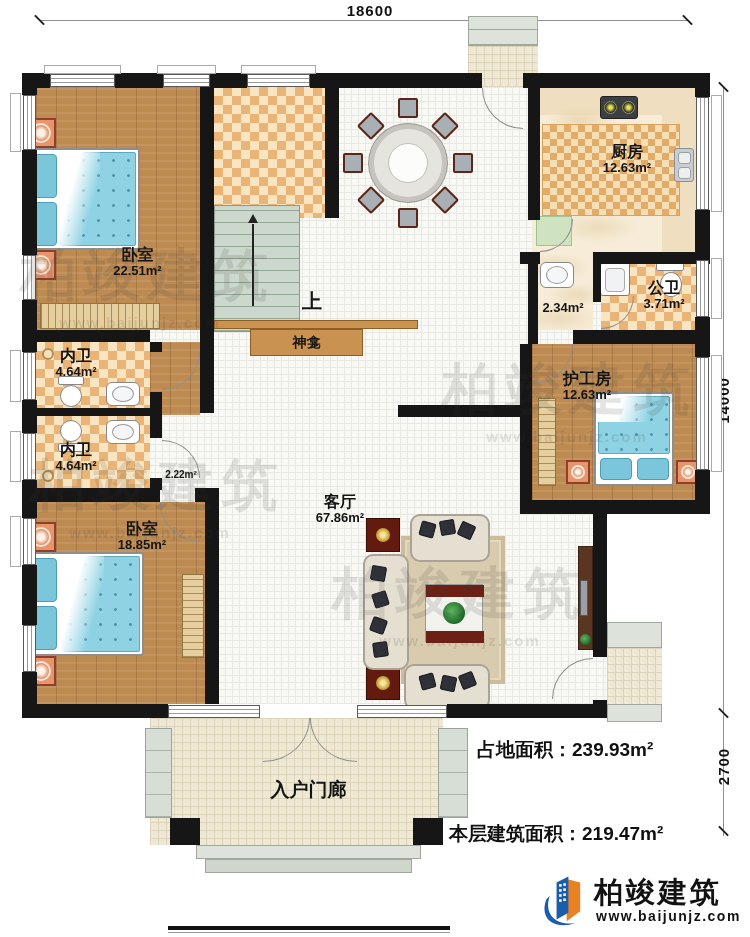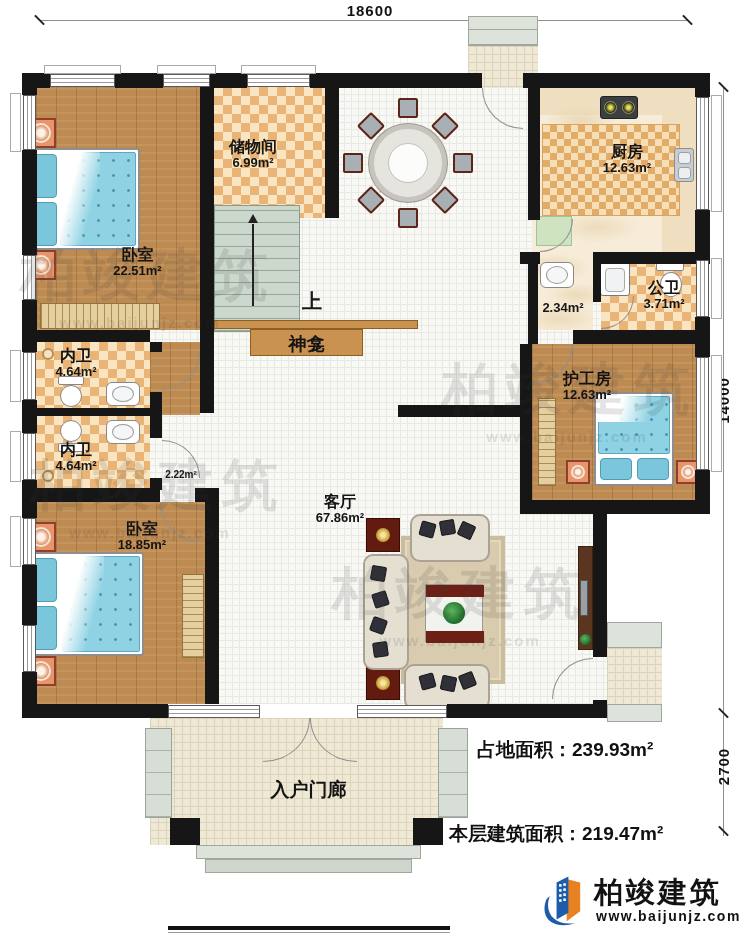--- a/index.html
+++ b/index.html
@@ -359,24 +359,20 @@
   </div>
   <div class="wm" style="left:330px;top:556px;width:260px">
     <div class="wm-name">柏竣建筑</div>
     <div class="wm-url">www.baijunjz.com</div>
   </div>
 
   <div class="rlabel" style="left:75px;top:246px;width:125px">
     <div class="rname">卧室</div>
     <div class="rarea">22.51m²</div>
   </div>
-  <div class="rlabel" style="left:194px;top:138px;width:118px">
-    <div class="rname">储物间</div>
-    <div class="rarea">6.99m²</div>
-  </div>
   <div class="uplabel" style="left:302px;top:288px">上</div>
   <div class="rlabel" style="left:568px;top:143px;width:118px">
     <div class="rname">厨房</div>
     <div class="rarea">12.63m²</div>
   </div>
   <div class="arealabel" style="left:513px;top:300px;width:100px">2.34m²</div>
   <div class="rlabel" style="left:606px;top:279px;width:116px">
     <div class="rname">公卫</div>
     <div class="rarea">3.71m²</div>
   </div>
@@ -398,21 +394,21 @@
     <div class="rarea">18.85m²</div>
   </div>
   <div class="rlabel" style="left:527px;top:370px;width:120px">
     <div class="rname">护工房</div>
     <div class="rarea">12.63m²</div>
   </div>
   <div class="rlabel" style="left:226px;top:779px;width:165px">
     <div class="rname" style="font-size:19px">入户门廊</div>
   </div>
   <div class="rlabel" style="left:250px;top:334px;width:113px">
-    <div class="rname" style="font-size:18px">神龛</div>
+    <div class="rname" style="font-size:14px">神龛</div>
   </div>
 
   <div class="abs" style="left:477px;top:734px">
     <div class="stat-row"><span>占地面积：</span><span>239.93m²</span></div>
   </div>
   <div class="abs" style="left:449px;top:818px">
     <div class="stat-row"><span>本层建筑面积：</span><span>219.47m²</span></div>
   </div>
 
   <div class="abs" style="left:168px;top:926px;width:282px;height:4px;background:#111"></div>

